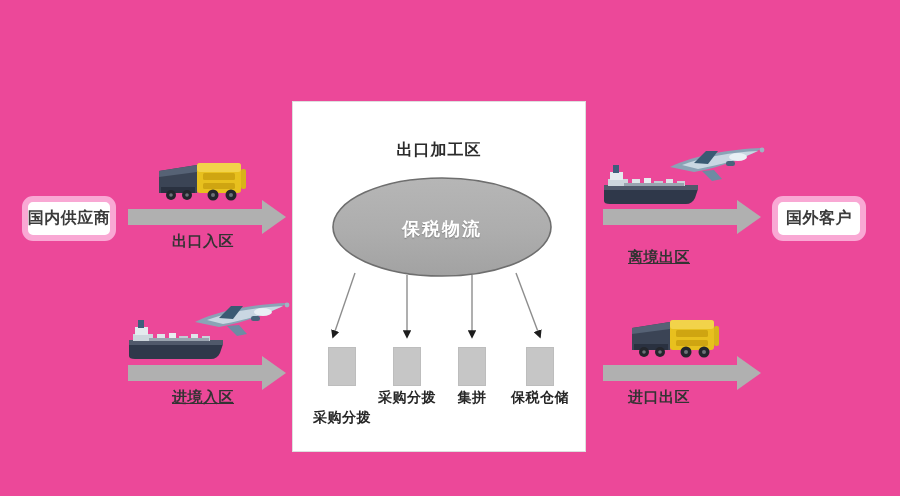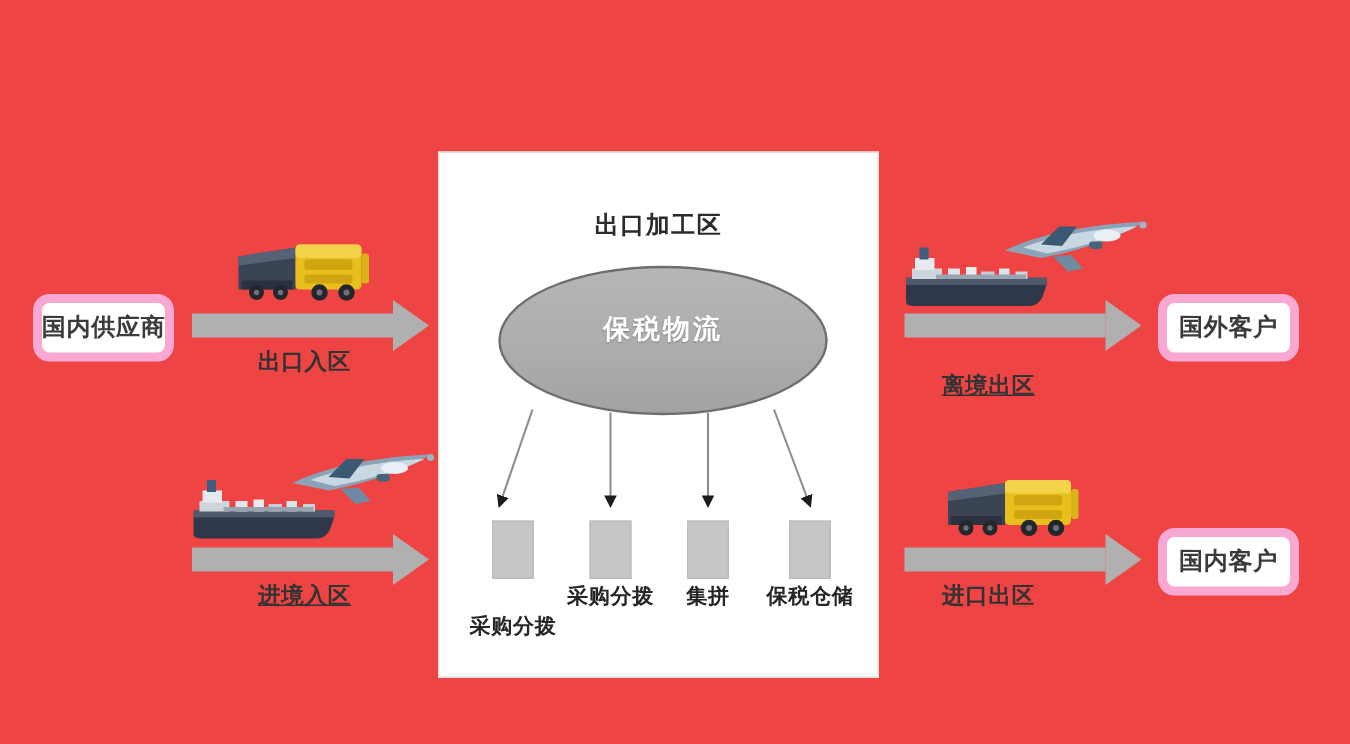--- a/index.html
+++ b/index.html
@@ -8,21 +8,21 @@
     padding: 0;
     background: #ffffff;
   }
   body {
     font-family: "DejaVu Sans", "Liberation Sans", sans-serif;
   }
   #canvas {
     position: relative;
     width: 900px;
     height: 496px;
-    background: #ef4444;
+    background: #ec4899;
     overflow: hidden;
   }
 
   
   .endpoint {
     position: absolute;
     box-sizing: border-box;
     border: 6px solid #f9a8d4;
     border-radius: 11px;
     background: #ffffff;
@@ -136,21 +136,21 @@
     <svg width="222" height="102" viewBox="0 0 222 102">
       <defs>
         <linearGradient id="ellGrad" x1="0" y1="0" x2="0" y2="1">
           <stop offset="0%" stop-color="#b6b6b6"></stop>
           <stop offset="55%" stop-color="#adadad"></stop>
           <stop offset="100%" stop-color="#a2a2a2"></stop>
         </linearGradient>
       </defs>
       <ellipse cx="111" cy="51" rx="109" ry="49" fill="url(#ellGrad)" stroke="#6e6e6e" stroke-width="1.6"></ellipse>
     </svg>
-    <div id="ellipse-label" style="top:31px;">保税物流</div>
+    <div id="ellipse-label" style="top:41px;">保税物流</div>
   </div>
 
   <svg style="position:absolute; left:292px; top:255px; width:294px; height:110px;">
     <defs>
       <marker id="ah" viewBox="0 0 10 10" refX="8" refY="5" markerWidth="6" markerHeight="6" orient="auto-start-reverse">
         <path d="M 0 0 L 10 5 L 0 10 z" fill="#1c1c1c"></path>
       </marker>
     </defs>
 
     <line x1="63" y1="18" x2="41" y2="82" stroke="#8d8d8d" stroke-width="1.4" marker-end="url(#ah)"></line>
@@ -280,21 +280,20 @@
     </svg>
   </div>
 
   <div class="flowarrow" style="left:603px; top:356px; width:158px;">
     <div class="shaft" style="width:134px;"></div>
     <div class="head" style="left:134px;"></div>
   </div>
 
   <div class="flowlabel" style="left:628px; top:388px;font-family:Liberation Serif, serif;">进口出区</div>
 
-  <div class="endpoint" style="left:772px; top:352px; width:94px; height:45px;">国内客户</div>
 
   <div class="vehicle" style="left:630px; top:314px;">
     <svg width="92" height="46" viewBox="0 0 92 46">
       <path d="M2 14 L40 8 L40 36 L2 36 Z" fill="#3b4455"></path>
       <path d="M2 14 L40 8 L40 15 L2 20 Z" fill="#566275"></path>
       <rect x="4" y="30" width="34" height="6" fill="#2a3140"></rect>
       <rect x="40" y="6" width="44" height="30" rx="3" fill="#e8c01e"></rect>
       <rect x="40" y="6" width="44" height="9" rx="3" fill="#f2d34a"></rect>
       <rect x="46" y="16" width="32" height="7" rx="1.5" fill="#cfa511"></rect>
       <rect x="46" y="26" width="32" height="6" rx="1.5" fill="#cfa511"></rect>

